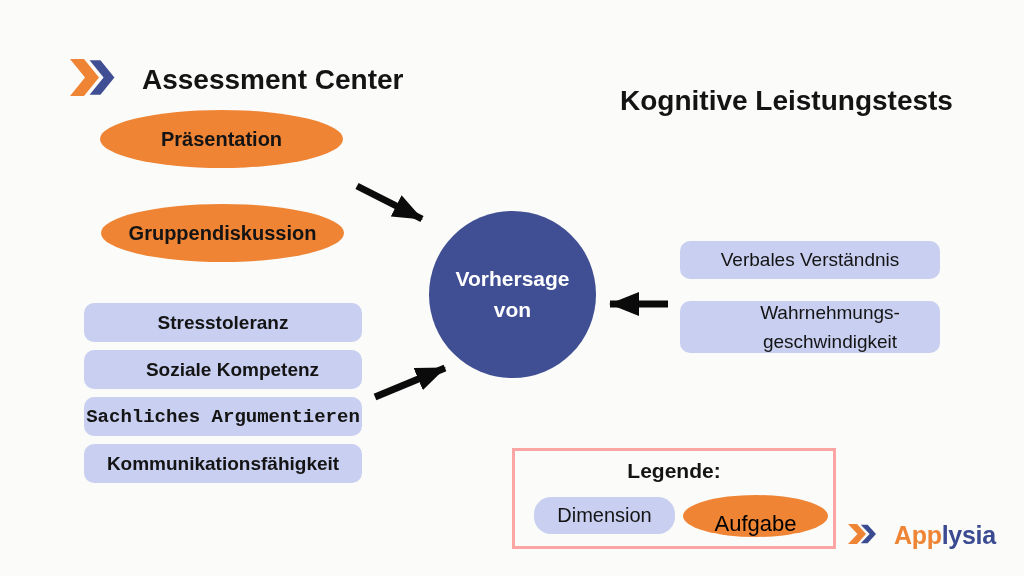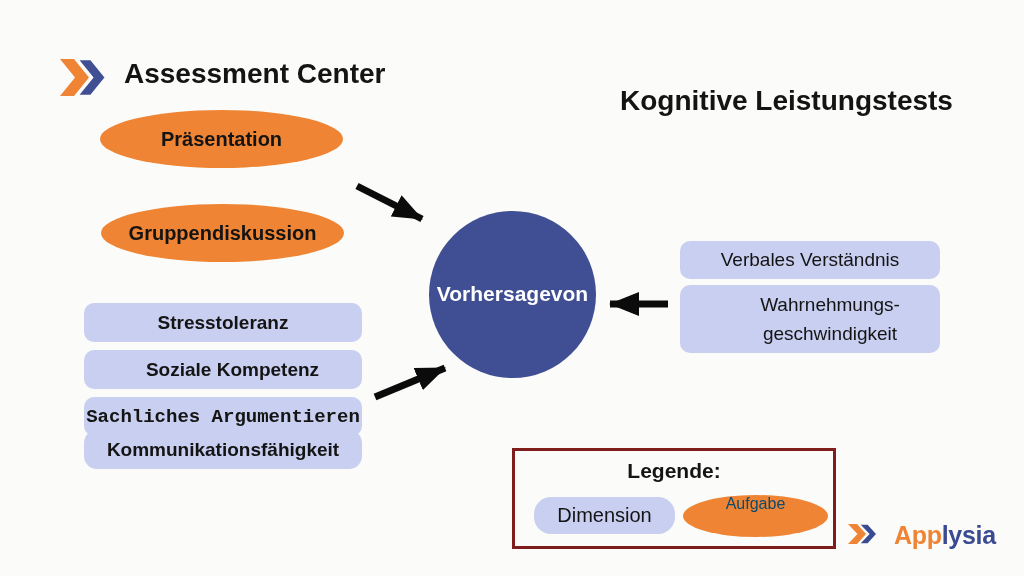--- a/index.html
+++ b/index.html
@@ -15,24 +15,25 @@
   }
   .heading {
     position: absolute;
     font-size: 28px;
     font-weight: bold;
     color: #141414;
     white-space: nowrap;
   }
   .heading-left-group {
     position: absolute;
-    left: 60px;
+    left: 70px;
     top: 58px;
     display: flex;
-    gap: 16px;
+    align-items: center;
+    gap: 24px;
   }
   .heading-left-group .heading { position: static; }
   .ellipse {
     position: absolute;
     background: var(--orange, #ee8434);
     border-radius: 50%;
     display: flex;
     align-items: center;
     justify-content: center;
     font-weight: bold;
@@ -73,42 +74,42 @@
   .center-circle {
     position: absolute;
     left: 429px;
     top: 211px;
     width: 167px;
     height: 167px;
     border-radius: 50%;
     background: var(--node-blue, #404f93);
     color: #ffffff;
     display: flex;
-    flex-direction: row;
+    flex-direction: column;
     align-items: center;
     justify-content: center;
     font-weight: bold;
     font-size: 21px;
     line-height: 1.45;
     text-align: center;
   }
   .arrow-layer {
     position: absolute;
     left: 0; top: 0;
     width: 1024px;
     height: 576px;
     pointer-events: none;
   }
   .legend {
     position: absolute;
     left: 512px;
     top: 448px;
     width: 324px;
     height: 101px;
-    border: 3px solid #7f1d1d;
+    border: 3px solid #fca5a5;
     background: transparent;
   }
   .legend-title {
     position: absolute;
     top: 8px;
     left: 0; right: 0;
     text-align: center;
     font-weight: bold;
     font-size: 21px;
     color: #141414;
@@ -129,24 +130,24 @@
   }
   .legend-task {
     position: absolute;
     left: 168px;
     top: 44px;
     width: 145px;
     height: 42px;
     background: var(--orange, #ee8434);
     border-radius: 50%;
     display: flex;
-    align-items: flex-start;
-    justify-content: center;
-    font-size: 16px;
-    color: #0c4a6e;
+    align-items: flex-end;
+    justify-content: center;
+    font-size: 22px;
+    color: #000000;
   }
   .logo {
     position: absolute;
     left: 848px;
     top: 521px;
     display: flex;
     align-items: center;
     gap: 16px;
   }
   .logo-text {
@@ -184,33 +185,33 @@
 
   <div class="dim-box" style="top:303px;">
     <span>Stresstoleranz</span>
   </div>
   <div class="dim-box" style="top:350px;padding-left:19px;">
     <span>Soziale Kompetenz</span>
   </div>
   <div class="dim-box" style="top:397px;font-family:Liberation Mono, monospace;">
     <span>Sachliches Argumentieren</span>
   </div>
-  <div class="dim-box" style="top:430px;border-radius:13px;">
+  <div class="dim-box" style="top:444px;">
     <span>Kommunikationsfähigkeit</span>
   </div>
 
   <div class="center-circle">
     <span>Vorhersage</span>
     <span>von</span>
   </div>
 
   <div class="cog-box" style="top:241px; height:38px;">
     <span>Verbales Verständnis</span>
   </div>
-  <div class="cog-box" style="top:285px; height:68px;padding-left:40px;">
+  <div class="cog-box" style="top:301px; height:52px;padding-left:40px;">
     <span>Wahrnehmungs-</span>
     <span>geschwindigkeit</span>
   </div>
 
   <svg class="arrow-layer">
     <defs>
       <marker id="ah" viewBox="0 0 30 24" markerWidth="30" markerHeight="24" refX="29" refY="12" orient="auto" markerUnits="userSpaceOnUse">
         <path d="M0,0 L30,12 L0,24 Z" fill="#0b0b0b"></path>
       </marker>
     </defs>

